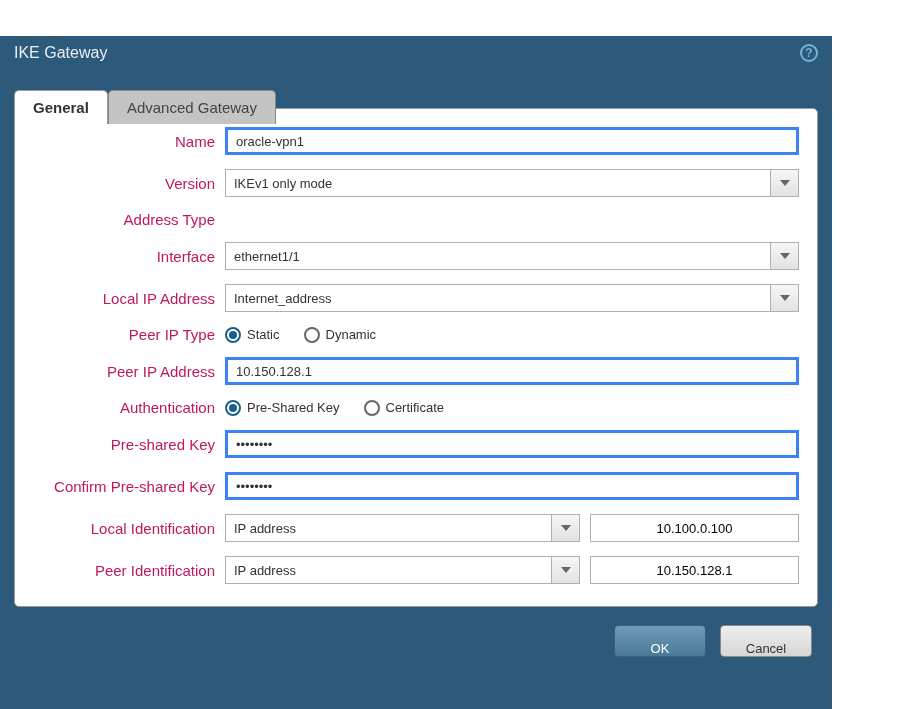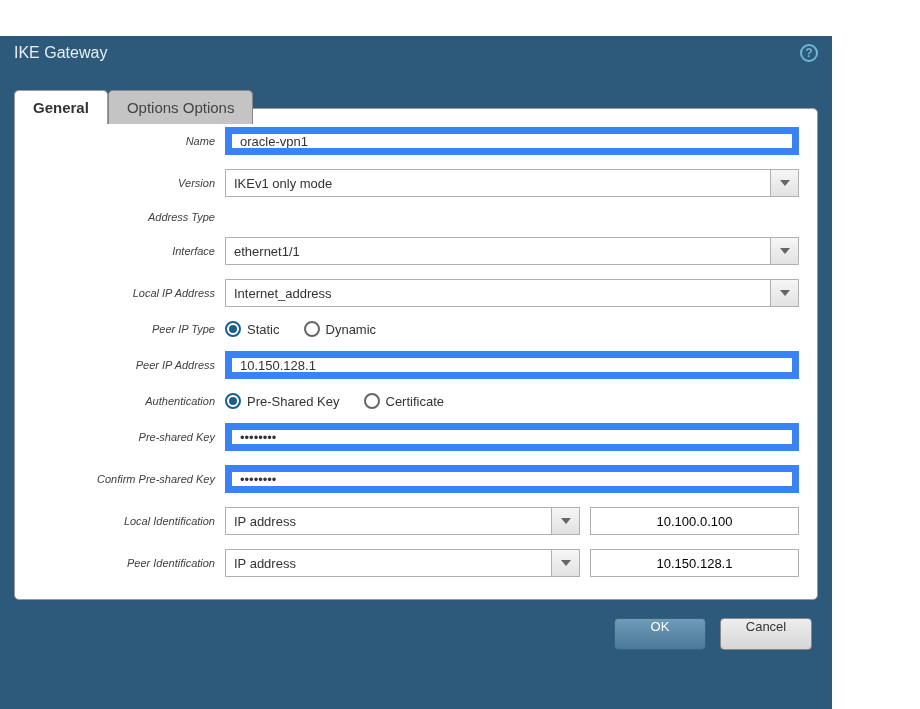--- a/index.html
+++ b/index.html
@@ -76,34 +76,33 @@
   .row {
     display: flex;
     align-items: center;
     margin-bottom: 14px;
   }
   .row:last-child { margin-bottom: 4px; }
   .label-col {
     width: 200px;
     text-align: right;
     padding-right: 10px;
-    color: #404040;
-    font-size: 11px;
-    font-style: italic;
+    color: #be185d;
+    font-size: 15px;
   }
   .field-col {
     flex: 1;
     display: flex;
     align-items: center;
     gap: 12px;
   }
   .text-input {
     flex: 1;
     height: 28px;
-    border: 7px solid #3b82f6;
+    border: 3px solid #3b82f6;
     padding: 0 8px;
     font-size: 13px;
     font-family: inherit;
     color: #333;
     background: #fff;
   }
   .select-wrap {
     flex: 1;
     display: flex;
     border: 1px solid #b0b0b0;
@@ -163,21 +162,21 @@
     gap: 14px;
     padding: 18px 20px 0 0;
   }
   .btn {
     min-width: 92px;
     height: 32px;
     border: 1px solid #888;
     border-radius: 4px;
     font-size: 13px;
     cursor: pointer;
-    display: flex; align-items: flex-start; justify-content: center;
+    display: flex; align-items: flex-end; justify-content: center;
   }
   .btn-ok {
     background: linear-gradient(#6f9bb7,#4a7a99);
     color: #fff;
     border-color: #3a607d;
   }
   .btn-cancel {
     background: linear-gradient(#eee,#d6d6d6);
     color: #333;
   }
@@ -190,21 +189,21 @@
   <div class="titlebar">
     <span>IKE Gateway</span>
     <div class="help-icon">?</div>
   </div>
 
   <div class="tabbar">
     <div class="tab active">
       <span>General</span>
     </div>
     <div class="tab inactive">
-      <span>Options Options</span>
+      <span>Advanced Gateway</span>
     </div>
   </div>
 
   <div class="panel">
 
     <div class="row">
       <div class="label-col">Name</div>
       <div class="field-col">
         <input class="text-input" value="oracle-vpn1" style="">
       </div>

